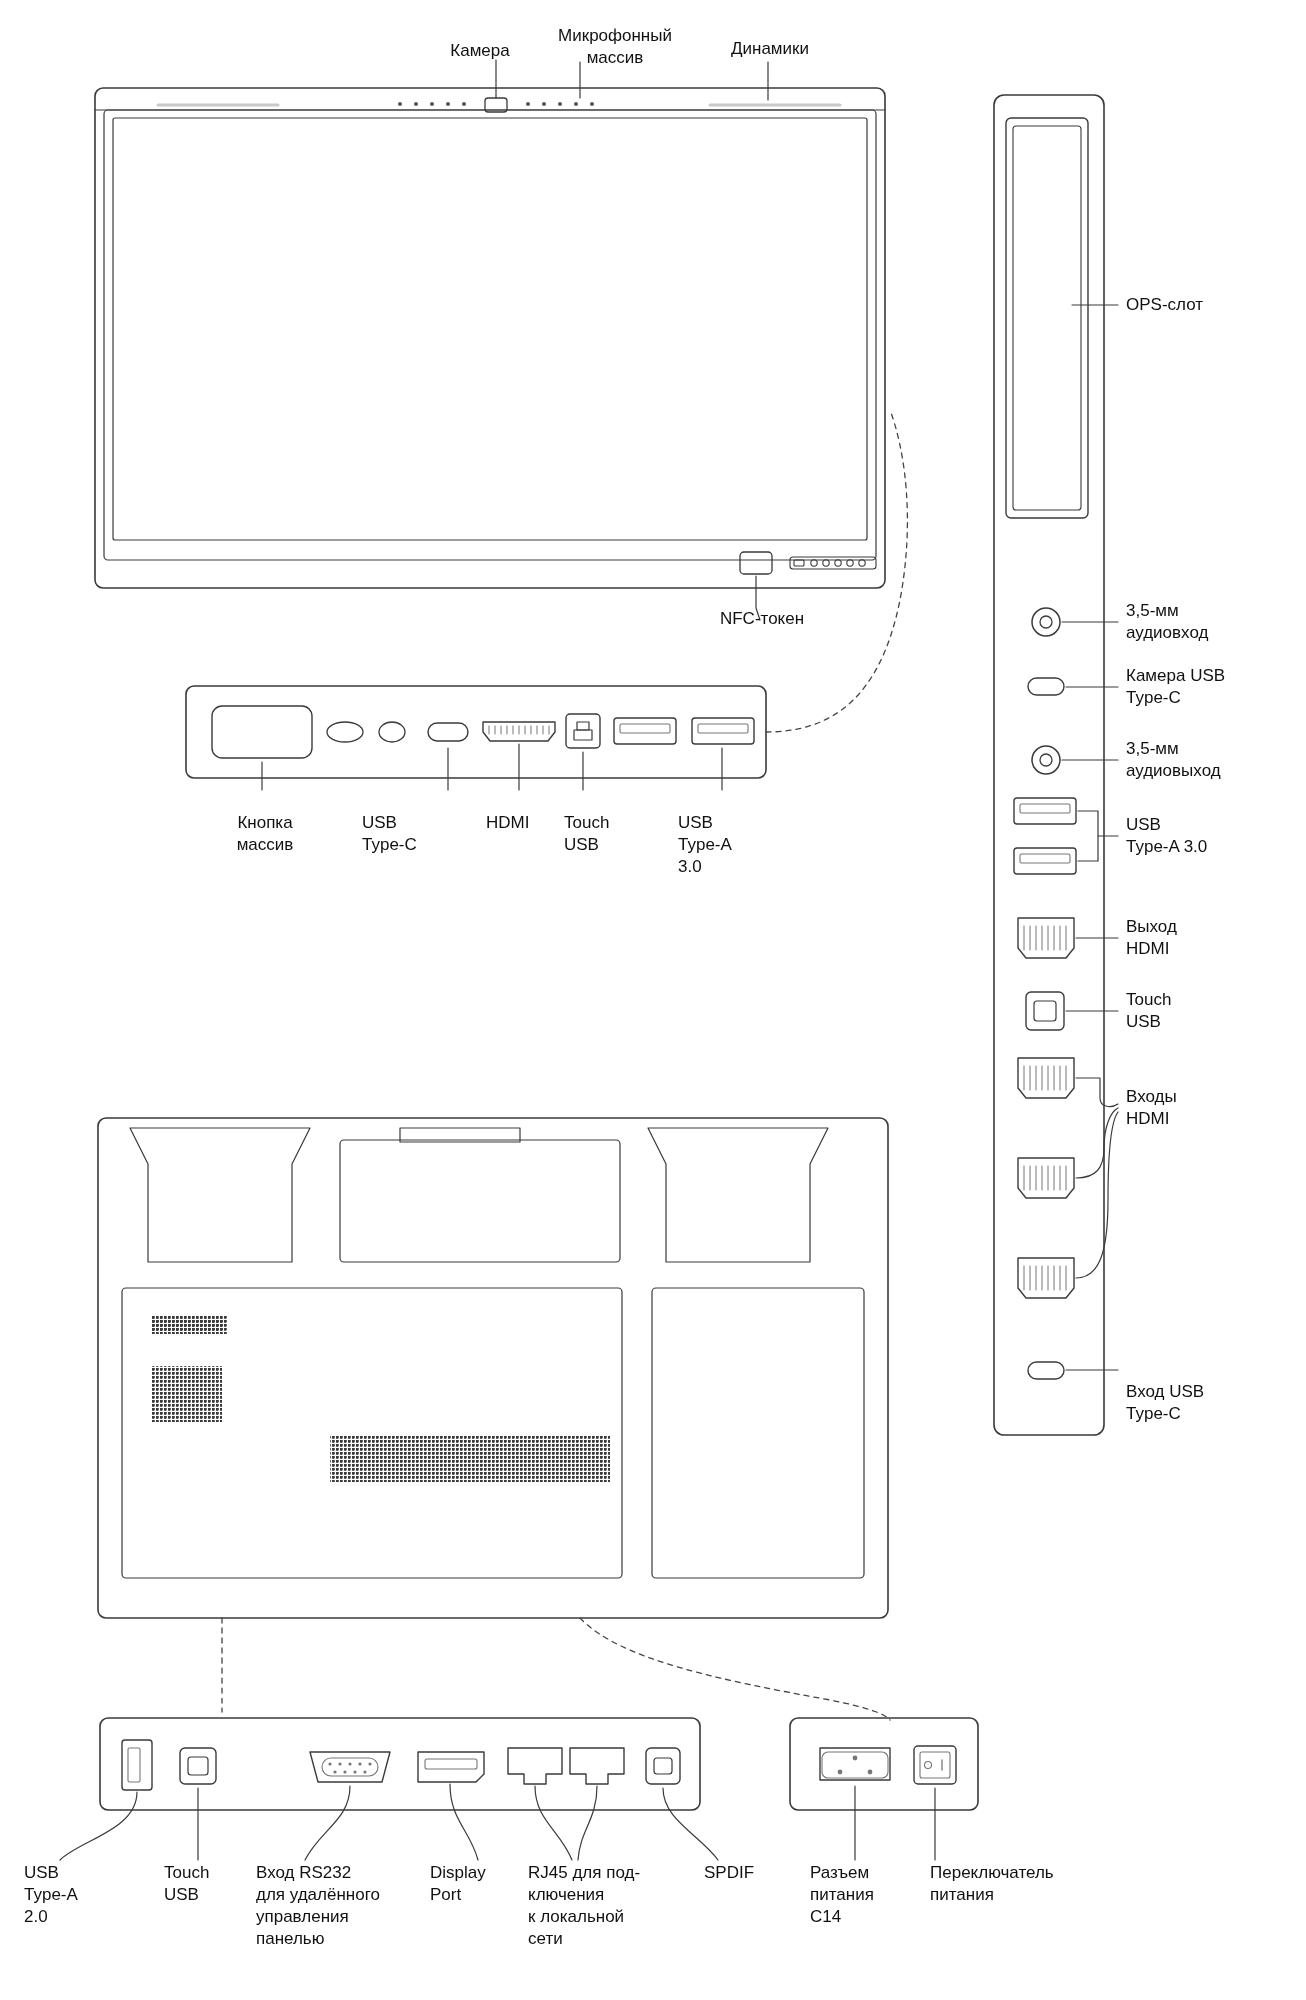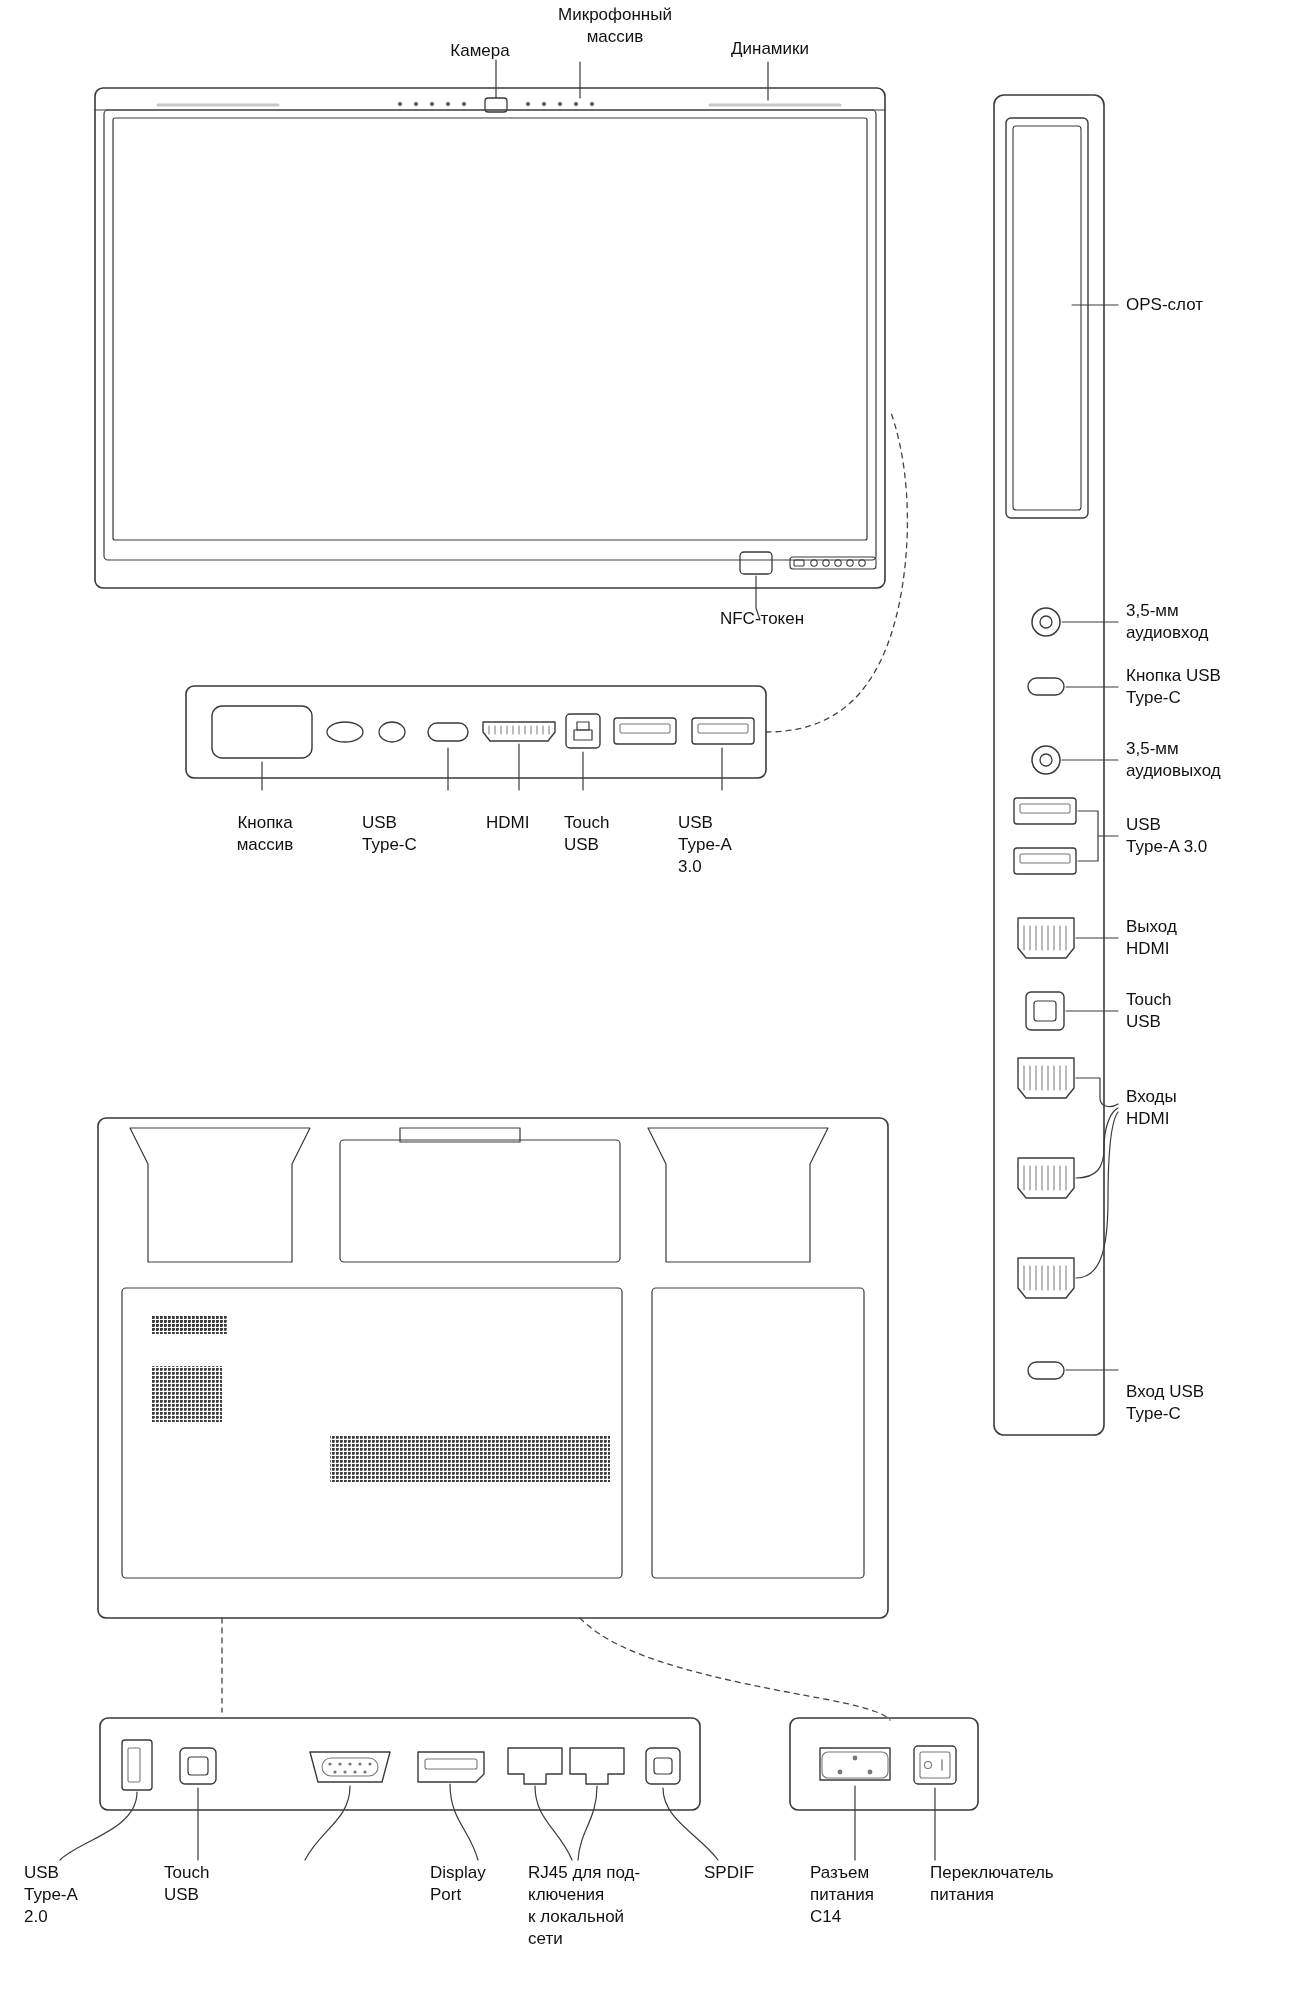--- a/index.html
+++ b/index.html
@@ -269,60 +269,64 @@
       <rect x="920" y="1752" width="30" height="26" rx="2" stroke-width="1.1" stroke="#777"></rect>
       <circle cx="928" cy="1765" r="3.5" stroke-width="1.1" stroke="#777"></circle>
       <path d="M942 1760 v10" stroke-width="1.3" stroke="#777"></path>
 
       <path d="M855 1786 V1860" stroke-width="1.2"></path>
       <path d="M935 1788 V1860" stroke-width="1.2"></path>
     </g>
   </svg>
 
   <div class="lbl c" style="left:420px;top:40px;width:120px;">Камера</div>
-  <div class="lbl c" style="left:520px;top:4px;width:190px;">Микрофонный
+  <div class="lbl c" style="left:520px;top:25px;width:190px;">Микрофонный
 массив</div>
   <div class="lbl c" style="left:700px;top:38px;width:140px;">Динамики</div>
 
   <div class="lbl c" style="left:672px;top:608px;width:180px;">NFC-токен</div>
 
   <div class="lbl c" style="left:192px;top:812px;width:146px;">Кнопка
 массив</div>
   <div class="lbl" style="left:362px;top:812px;width:110px;">USB
 Type-C</div>
   <div class="lbl" style="left:486px;top:812px;width:90px;">HDMI</div>
   <div class="lbl" style="left:564px;top:812px;width:90px;">Touch
 USB</div>
   <div class="lbl" style="left:678px;top:812px;width:110px;">USB
 Type-A
 3.0</div>
 
   <div class="lbl" style="left:1126px;top:294px;width:170px;">OPS-слот</div>
   <div class="lbl" style="left:1126px;top:600px;width:170px;">3,5-мм
 аудиовход</div>
-  <div class="lbl" style="left:1126px;top:665px;width:170px;">Кнопка USB
+  <div class="lbl" style="left:1126px;top:665px;width:170px;">Камера USB
 Type-C</div>
   <div class="lbl" style="left:1126px;top:738px;width:180px;">3,5-мм
 аудиовыход</div>
   <div class="lbl" style="left:1126px;top:814px;width:176px;">USB
 Type-A 3.0</div>
   <div class="lbl" style="left:1126px;top:916px;width:150px;">Выход
 HDMI</div>
   <div class="lbl" style="left:1126px;top:989px;width:150px;">Touch
 USB</div>
   <div class="lbl" style="left:1126px;top:1086px;width:150px;">Входы
 HDMI</div>
   <div class="lbl" style="left:1126px;top:1348px;width:170px;margin-top:33px;">Вход USB
 Type-C</div>
 
   <div class="lbl" style="left:24px;top:1862px;width:100px;">USB
 Type-A
 2.0</div>
   <div class="lbl" style="left:164px;top:1862px;width:90px;">Touch
 USB</div>
+  <div class="lbl" style="left:256px;top:1862px;width:180px;">Вход RS232
+для удалённого
+управления
+панелью</div>
   <div class="lbl" style="left:430px;top:1862px;width:100px;">Display
 Port</div>
   <div class="lbl" style="left:528px;top:1862px;width:160px;">RJ45 для под-
 ключения
 к локальной
 сети</div>
   <div class="lbl" style="left:704px;top:1862px;width:110px;">SPDIF</div>
   <div class="lbl" style="left:810px;top:1862px;width:120px;">Разъем
 питания
 C14</div>

